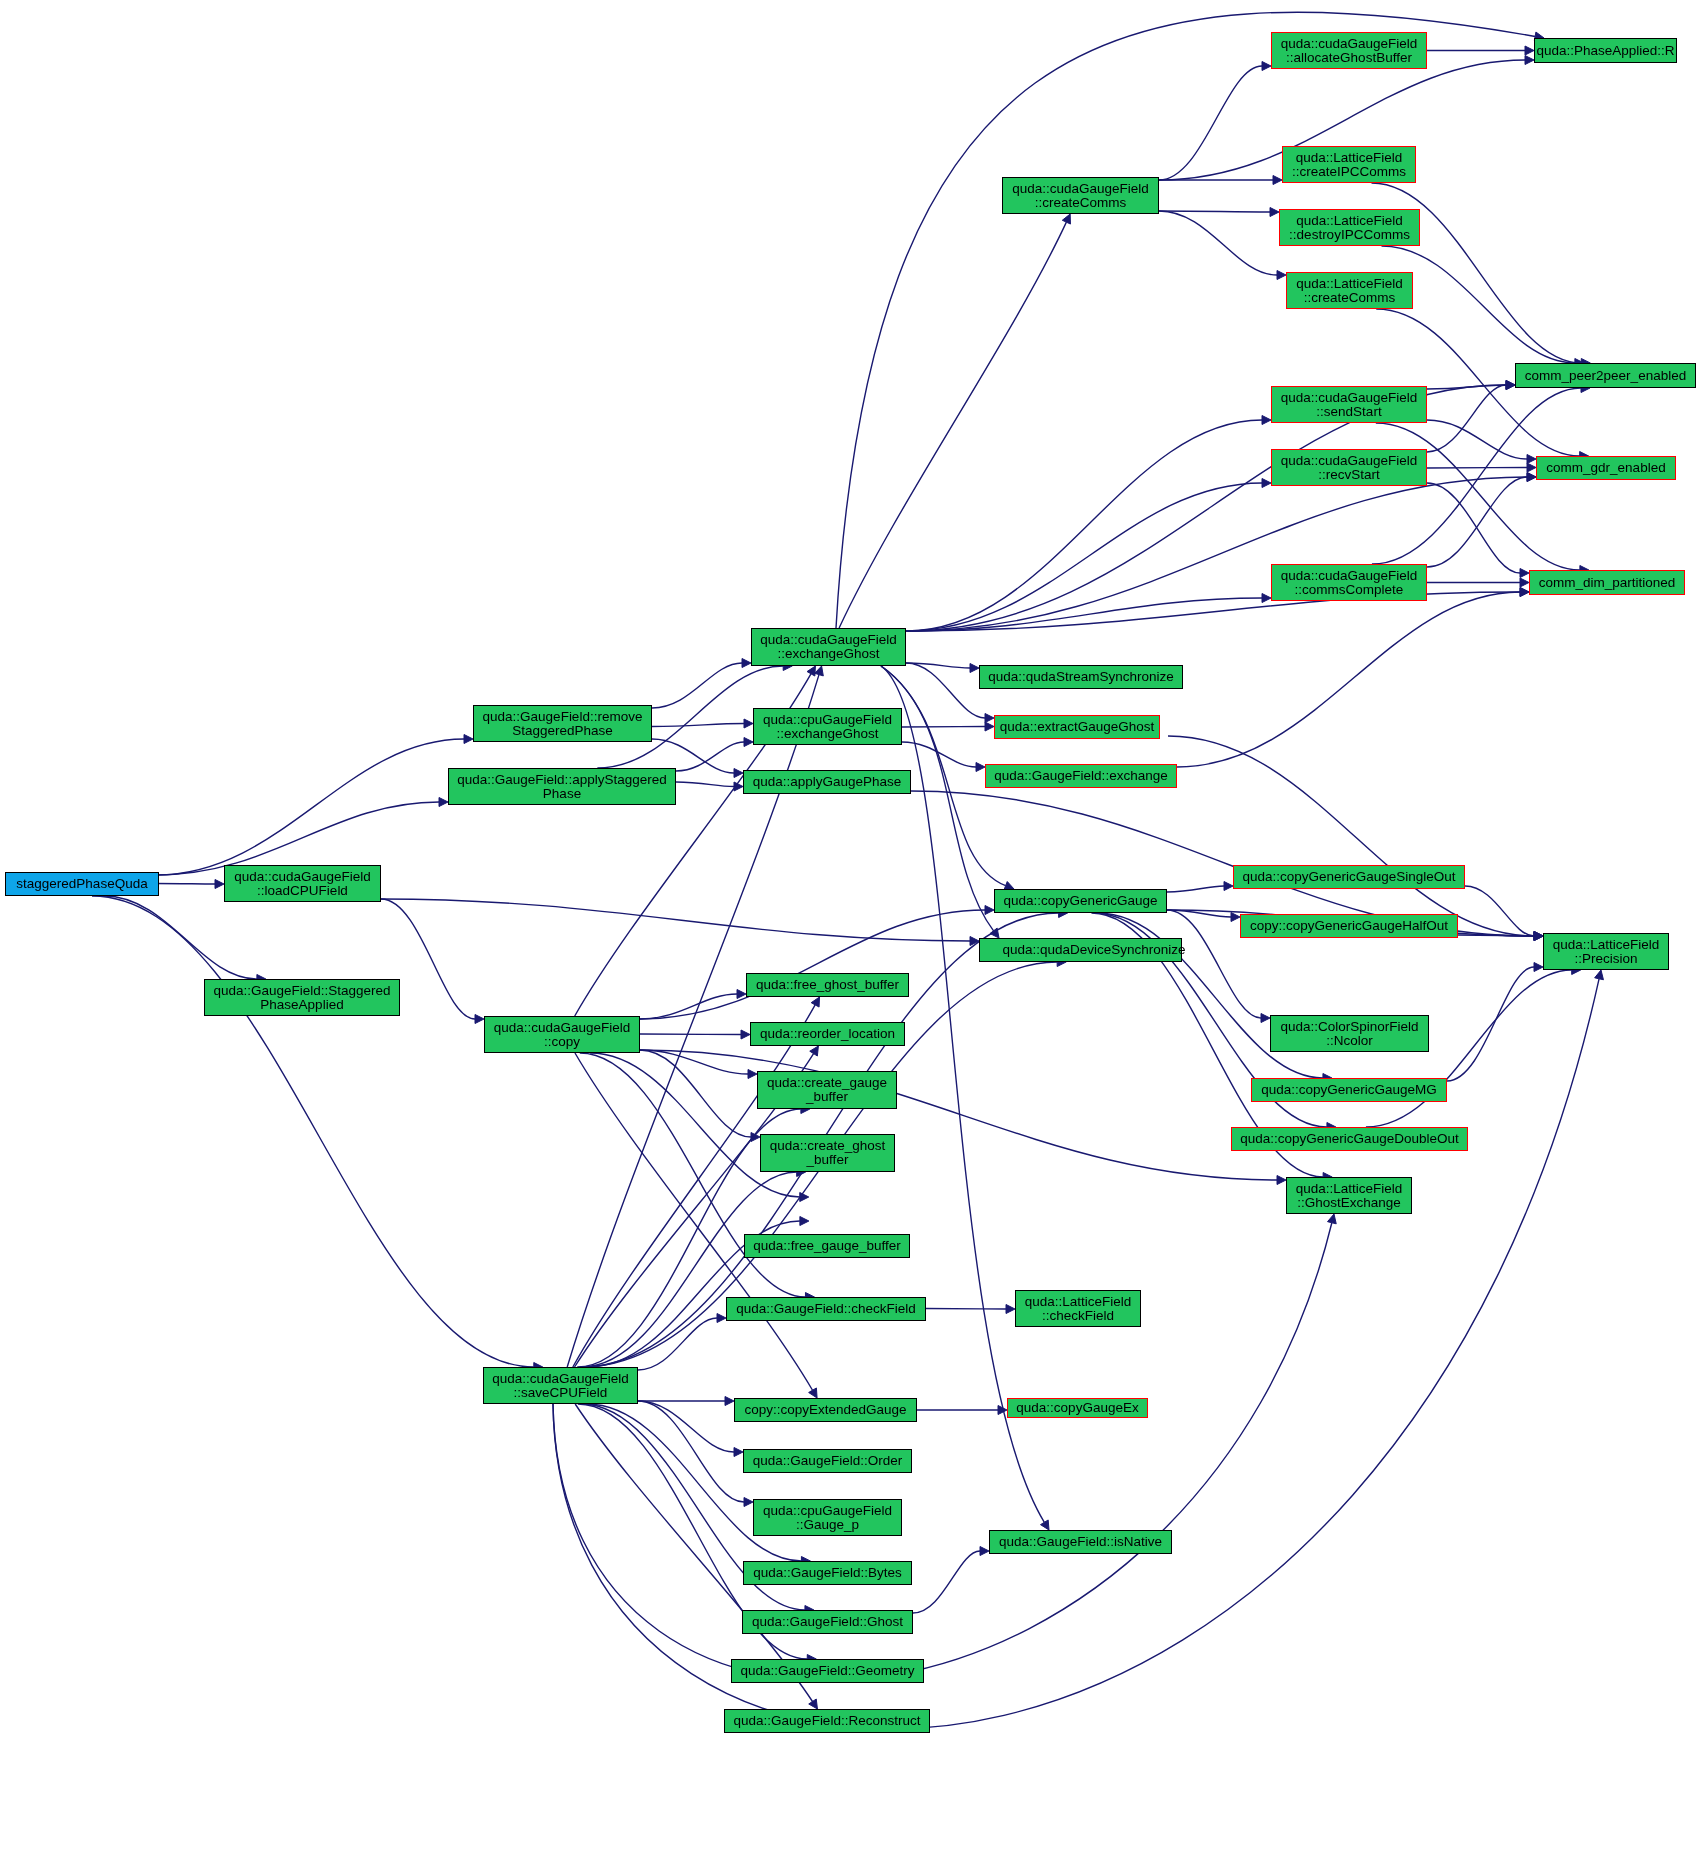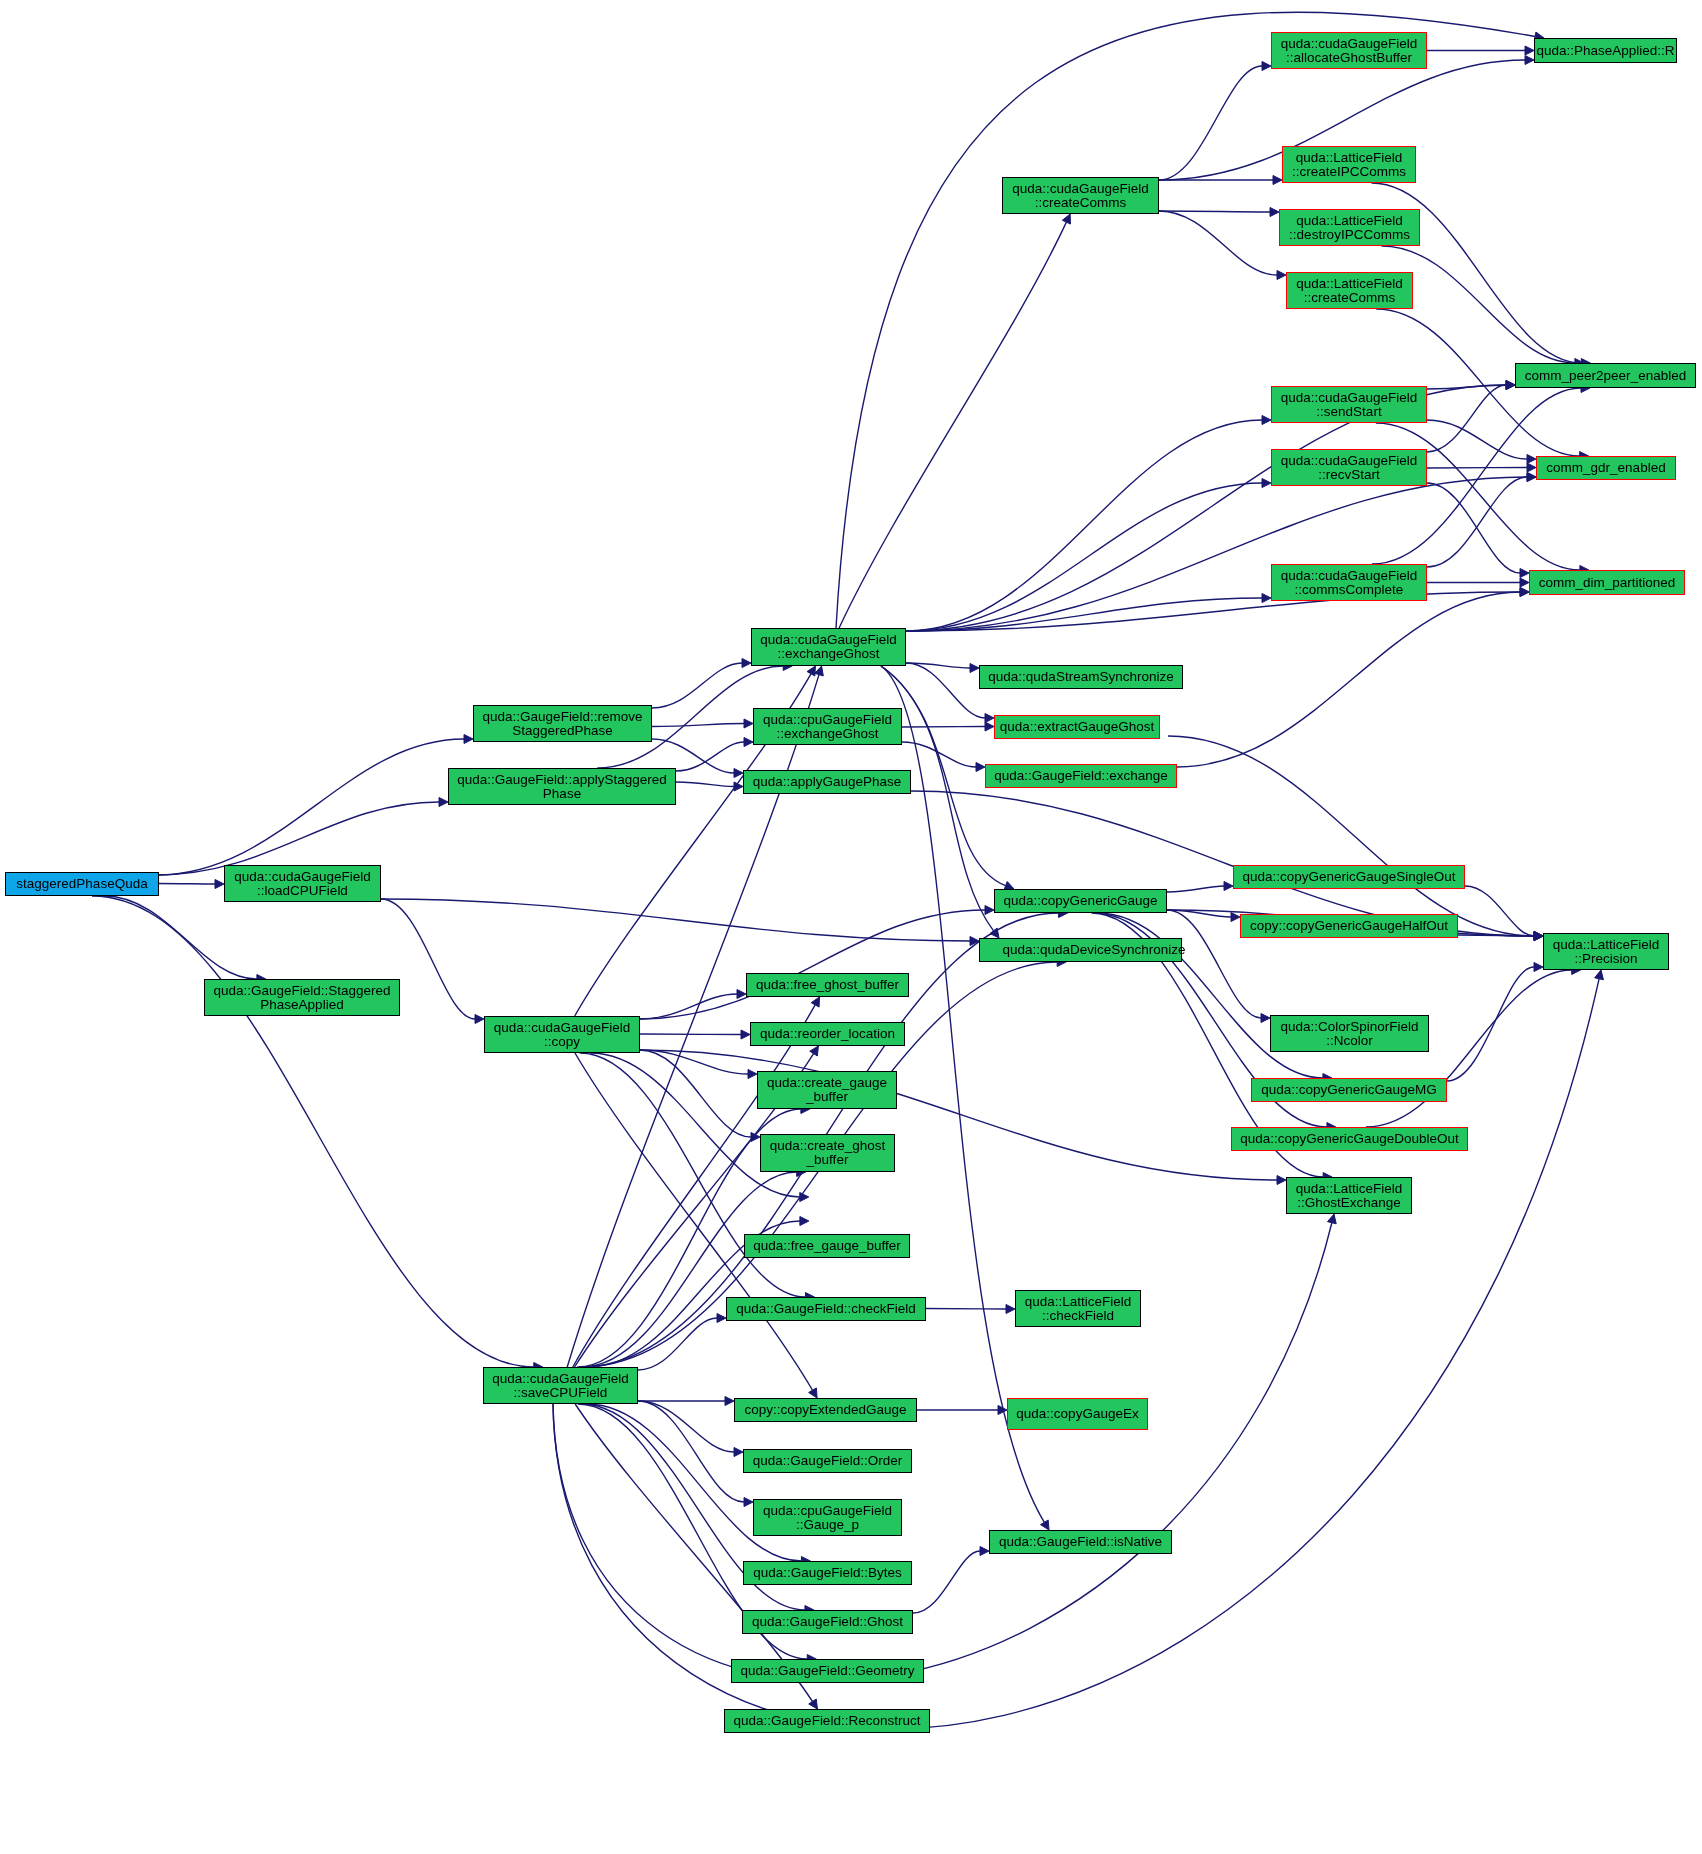--- a/index.html
+++ b/index.html
@@ -237,21 +237,21 @@
       <div class="node" style="left: 724px; top: 1709px; width: 206px; height: 24px;">quda::GaugeField::Reconstruct</div>
       <div class="node" style="left: 1002px; top: 177px; width: 157px; height: 37px;">quda::cudaGaugeField
 ::createComms</div>
       <div class="node" style="left: 979px; top: 665px; width: 204px; height: 24px;">quda::qudaStreamSynchronize</div>
       <div class="node red" style="left: 994px; top: 715px; width: 166px; height: 24px;">quda::extractGaugeGhost</div>
       <div class="node red" style="left: 985px; top: 764px; width: 192px; height: 24px;">quda::GaugeField::exchange</div>
       <div class="node" style="left: 994px; top: 889px; width: 173px; height: 24px;">quda::copyGenericGauge</div>
       <div class="node" style="left: 979px; top: 938px; width: 203px; height: 24px; padding-left: 27px;">quda::qudaDeviceSynchronize</div>
       <div class="node" style="left: 1015px; top: 1290px; width: 126px; height: 37px;">quda::LatticeField
 ::checkField</div>
-      <div class="node red" style="left: 1007px; top: 1398px; width: 141px; height: 32px;">quda::copyGaugeEx</div>
+      <div class="node red" style="left: 1007px; top: 1398px; width: 141px; height: 20px;">quda::copyGaugeEx</div>
       <div class="node" style="left: 989px; top: 1530px; width: 183px; height: 24px;">quda::GaugeField::isNative</div>
       <div class="node red" style="left: 1271px; top: 32px; width: 156px; height: 37px;">quda::cudaGaugeField
 ::allocateGhostBuffer</div>
       <div class="node red" style="left: 1282px; top: 146px; width: 134px; height: 37px;">quda::LatticeField
 ::createIPCComms</div>
       <div class="node red" style="left: 1279px; top: 209px; width: 141px; height: 37px;">quda::LatticeField
 ::destroyIPCComms</div>
       <div class="node red" style="left: 1286px; top: 272px; width: 127px; height: 37px;">quda::LatticeField
 ::createComms</div>
       <div class="node red" style="left: 1271px; top: 386px; width: 156px; height: 37px;">quda::cudaGaugeField

